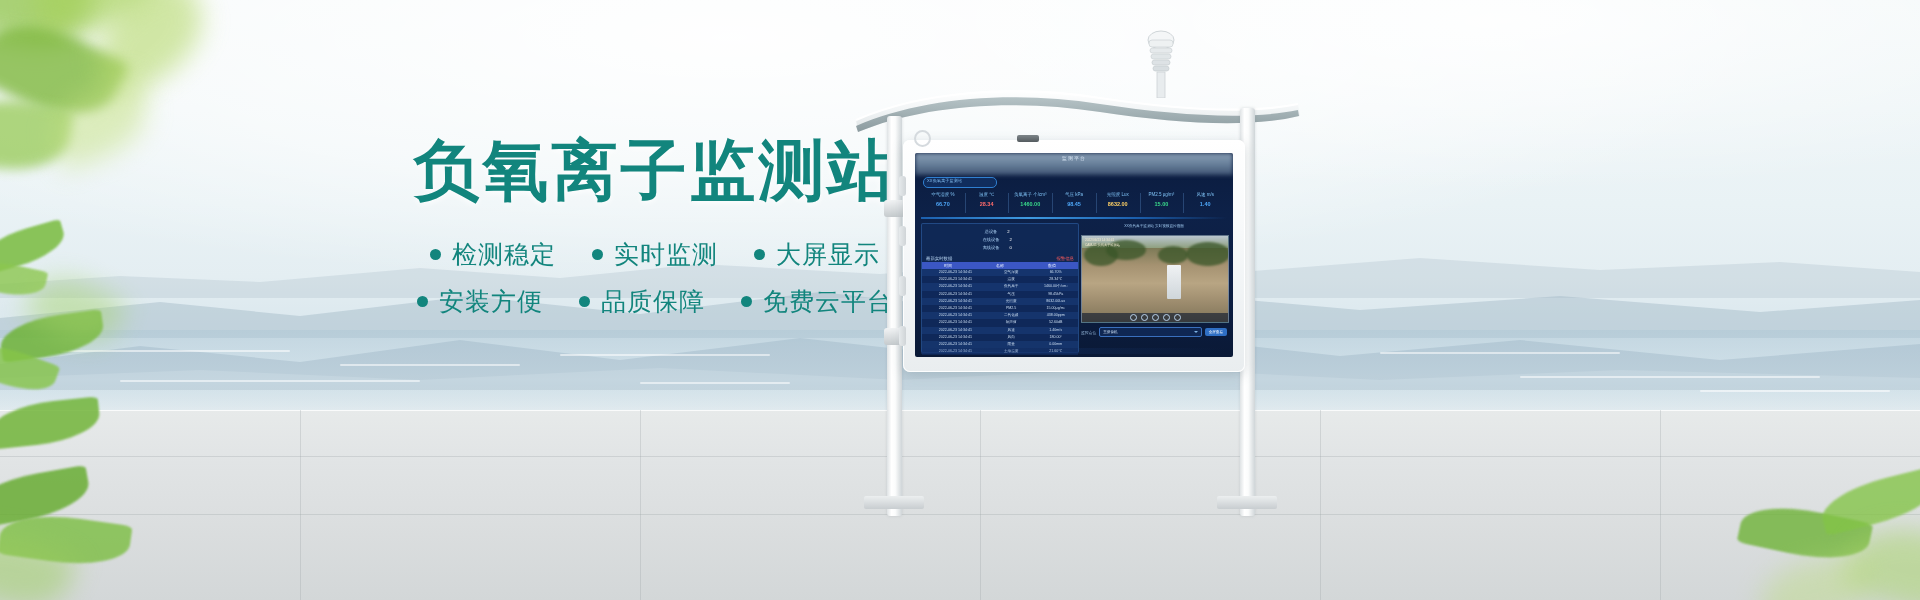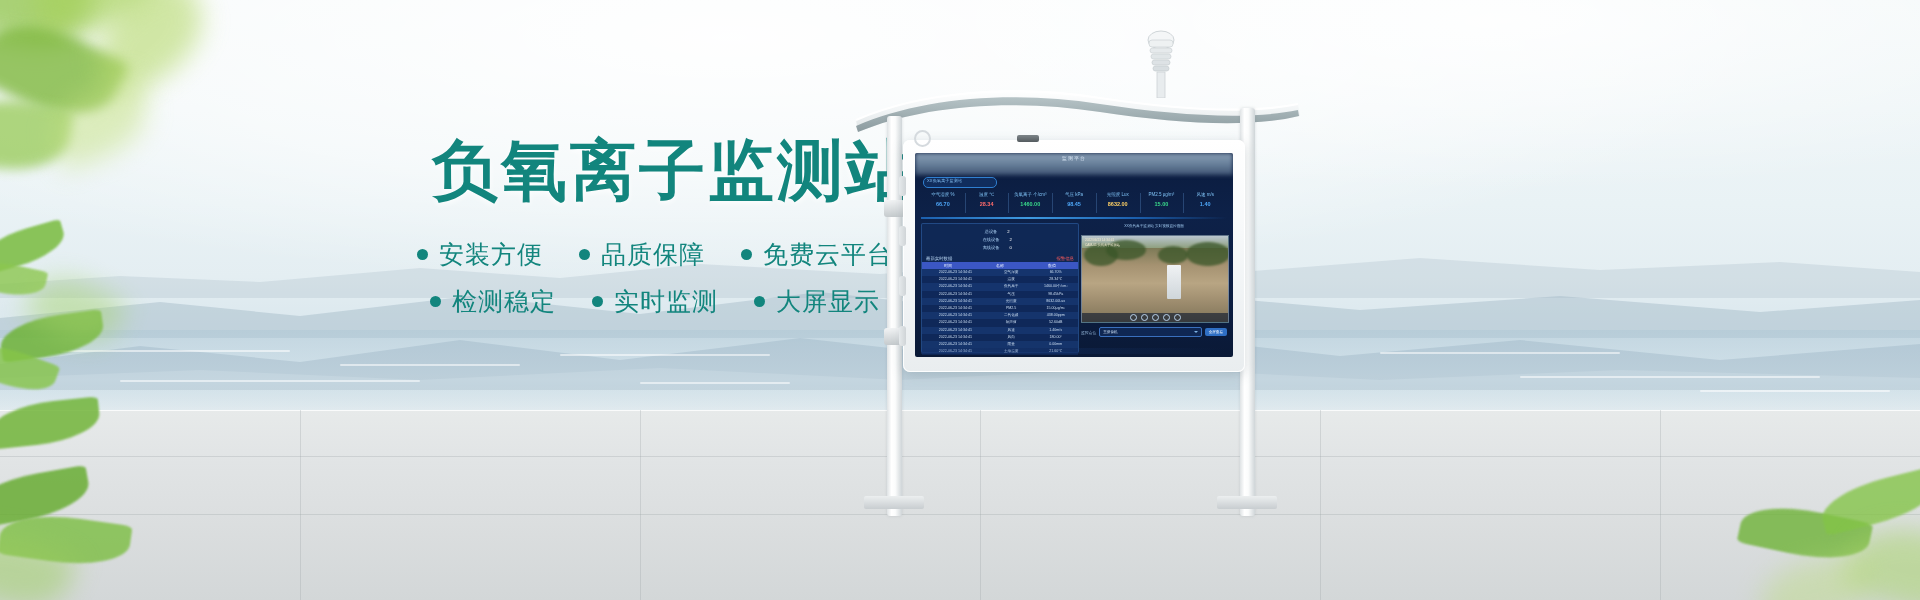--- a/index.html
+++ b/index.html
@@ -36,21 +36,21 @@
   .pave-h{height:1px;width:100%;}
   .pave-v{width:1px;}
 
   
   .leaf-cluster{position:absolute;pointer-events:none;}
   .leaf{position:absolute;border-radius:60% 8% 60% 8%;filter:blur(6px);}
   .leaf.sharp{filter:blur(1.2px);}
   .leaf.soft{filter:blur(13px);}
 
   
-  .copy{position:absolute;left:395px;top:138px;width:520px;text-align:right;}
+  .copy{position:absolute;left:395px;top:138px;width:520px;text-align:center;}
   .headline{
     font-size:66px;line-height:1;letter-spacing:3px;font-weight:bold;
     color:#12857d;margin:0;white-space:nowrap;
     font-family:"DejaVu Sans","Liberation Sans",sans-serif;
     text-shadow:0 2px 6px rgba(255,255,255,.85);
   }
   .subtitle-pill{
     display:inline-block;margin-top:28px;padding:11px 26px 13px;
     background:#138178;color:#fff;border-radius:9px;
     font-size:25px;letter-spacing:1px;white-space:nowrap;
@@ -239,44 +239,44 @@
   <div class="copy">
 
     <h1 class="headline">负氧离子监测站</h1>
 
 
     <div class="features">
 
       <div class="feature-row">
         <div class="feature">
           <span class="dot"></span>
+          <span class="feature-label">检测稳定</span>
+        </div>
+        <div class="feature">
+          <span class="dot"></span>
+          <span class="feature-label">实时监测</span>
+        </div>
+        <div class="feature">
+          <span class="dot"></span>
+          <span class="feature-label">大屏显示</span>
+        </div>
+      </div>
+
+      <div class="feature-row">
+        <div class="feature">
+          <span class="dot"></span>
           <span class="feature-label">安装方便</span>
         </div>
         <div class="feature">
           <span class="dot"></span>
           <span class="feature-label">品质保障</span>
         </div>
         <div class="feature">
           <span class="dot"></span>
           <span class="feature-label">免费云平台</span>
-        </div>
-      </div>
-
-      <div class="feature-row">
-        <div class="feature">
-          <span class="dot"></span>
-          <span class="feature-label">检测稳定</span>
-        </div>
-        <div class="feature">
-          <span class="dot"></span>
-          <span class="feature-label">实时监测</span>
-        </div>
-        <div class="feature">
-          <span class="dot"></span>
-          <span class="feature-label">大屏显示</span>
         </div>
       </div>
 
     </div>
   </div>
 
   <div class="kiosk">
 
     <div class="sensor">
       <svg viewBox="0 0 46 70" width="46" height="70">

